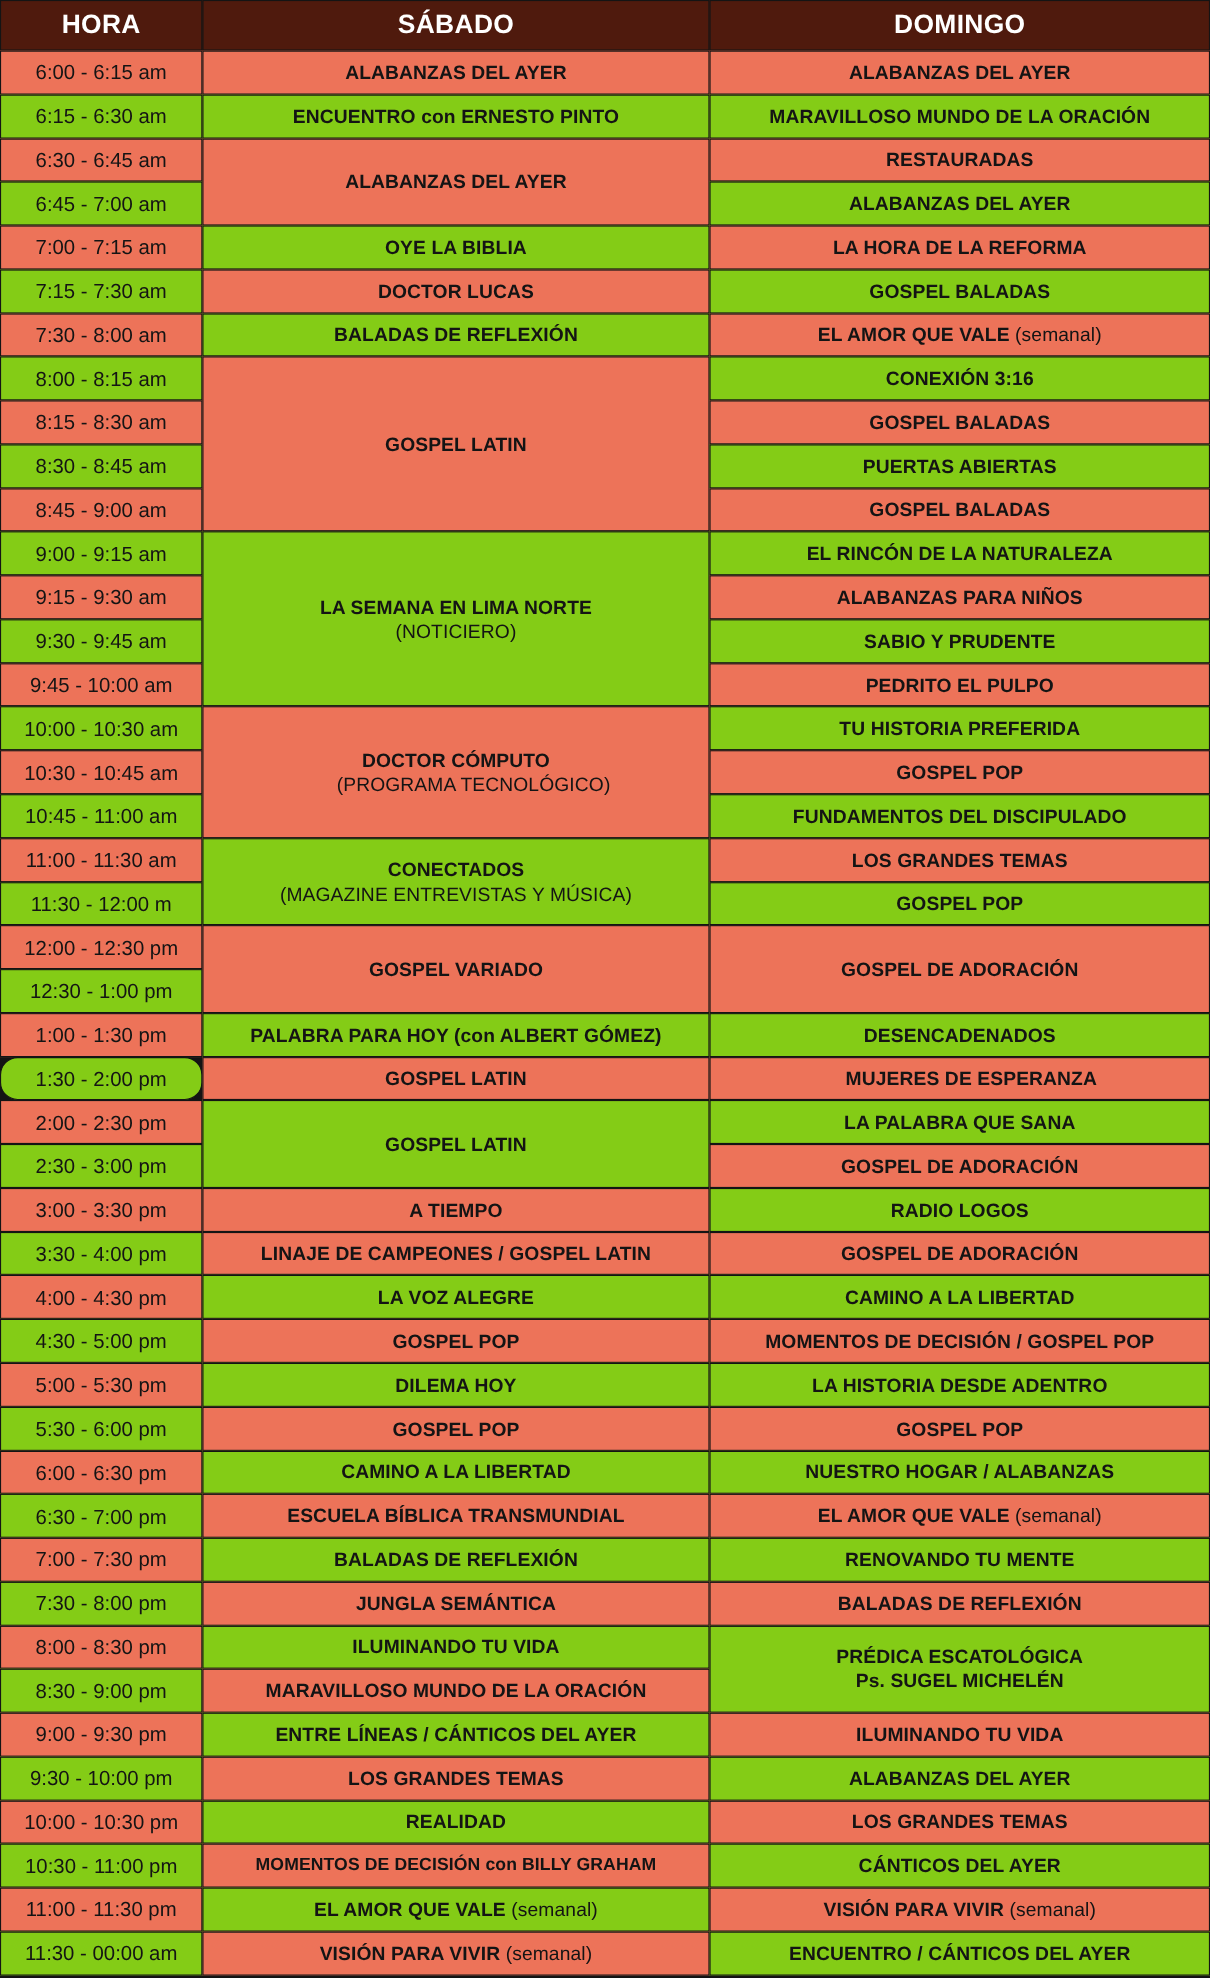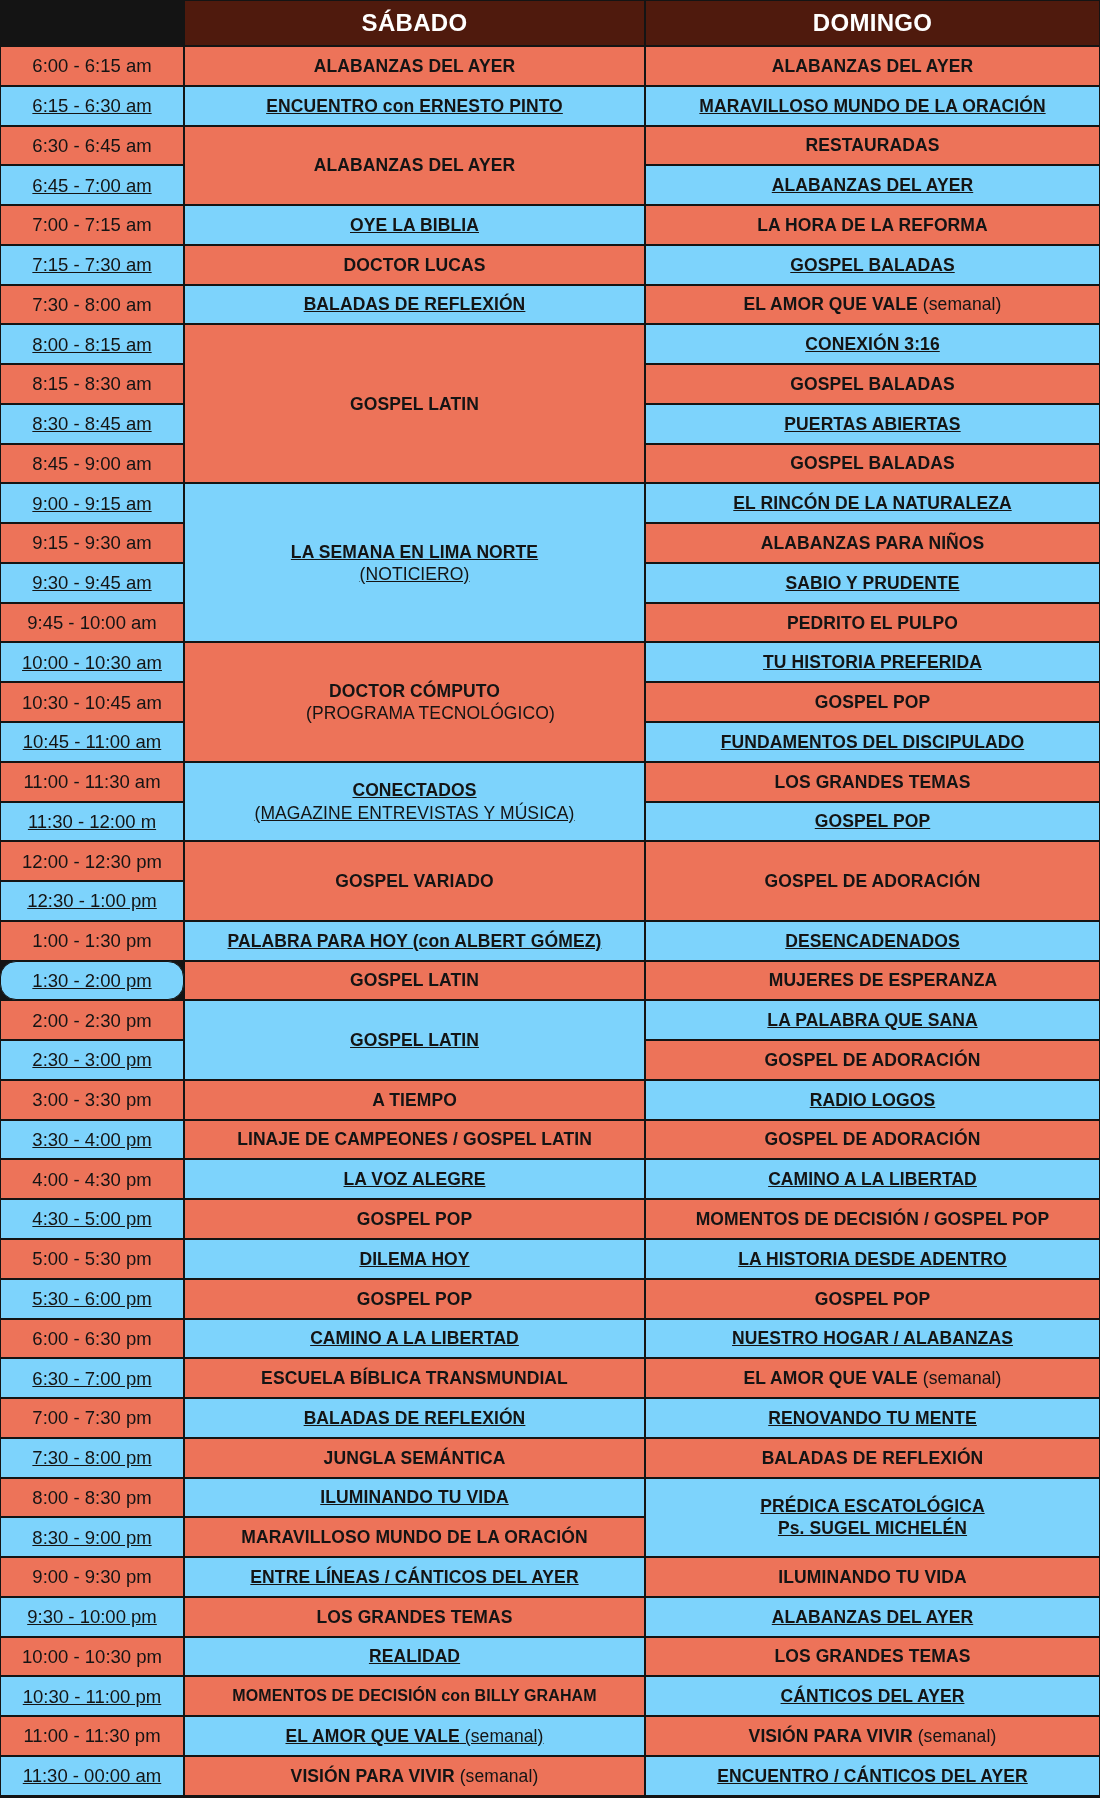--- a/index.html
+++ b/index.html
@@ -27,26 +27,27 @@
     background: #4f1a0d; color: #ffffff;
     font-weight: bold; font-size: 24px; letter-spacing: 0.3px;
   }
   .hora { font-size: 18.5px; }
   .prog { font-size: 17.5px; font-weight: bold; letter-spacing: 0.1px; flex-direction: column; }
   .prog .main { font-weight: bold; }
   .prog .suffix { font-weight: normal; }
   .prog .line2 { display: block; }
   .small { font-size: 16px; }
   .salmon { background: #ed7359; }
-  .white { background: #7dd3fc; text-decoration: underline; }
+  .white { background: #84cc16; }
 </style>
 </head>
 <body>
 
 <div id="grid">
+  <div class="cell hdr" style="grid-column:1;grid-row:1;">HORA</div>
   <div class="cell hdr" style="grid-column:2;grid-row:1;">SÁBADO</div>
   <div class="cell hdr" style="grid-column:3;grid-row:1;">DOMINGO</div>
 <div class="cell hora salmon" style="grid-area: 2 / 1;">6:00 - 6:15 am</div>
     <div class="cell hora white" style="grid-area: 3 / 1;">6:15 - 6:30 am</div>
     <div class="cell hora salmon" style="grid-area: 4 / 1;">6:30 - 6:45 am</div>
     <div class="cell hora white" style="grid-area: 5 / 1;">6:45 - 7:00 am</div>
     <div class="cell hora salmon" style="grid-area: 6 / 1;">7:00 - 7:15 am</div>
     <div class="cell hora white" style="grid-area: 7 / 1;">7:15 - 7:30 am</div>
     <div class="cell hora salmon" style="grid-area: 8 / 1;">7:30 - 8:00 am</div>
     <div class="cell hora white" style="grid-area: 9 / 1;">8:00 - 8:15 am</div>

